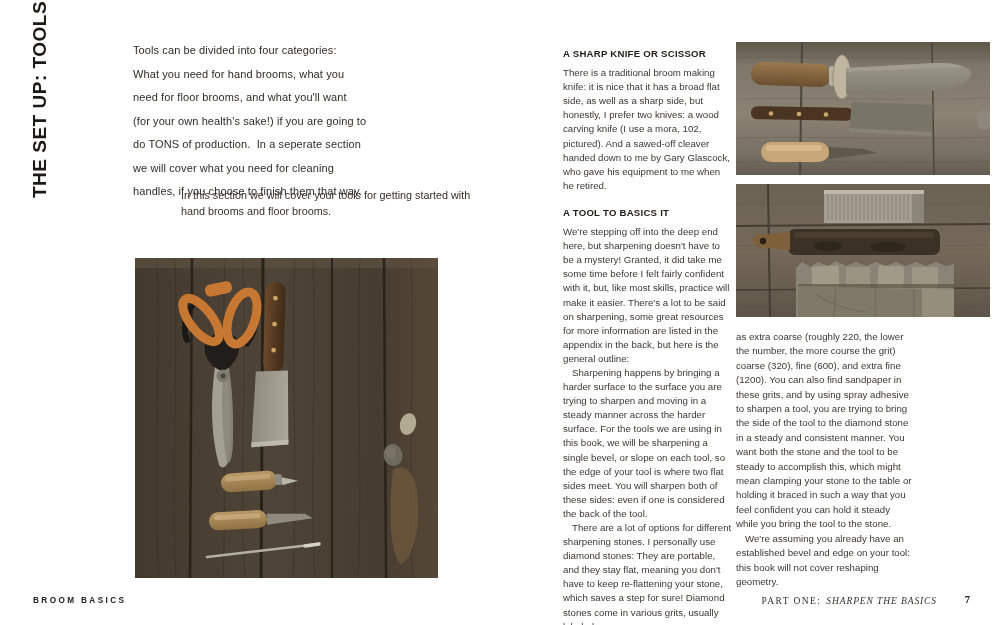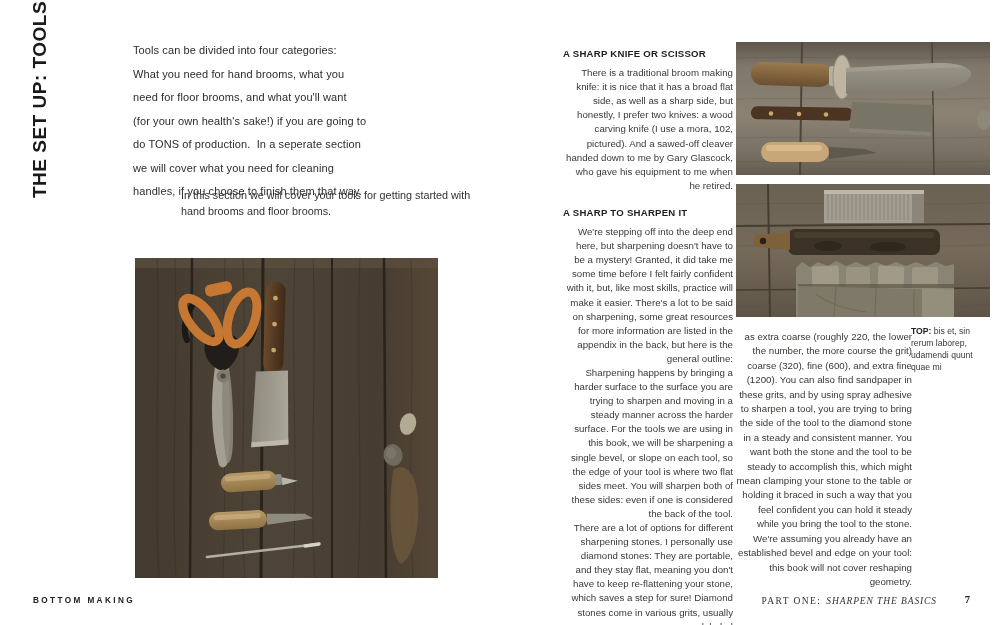--- a/index.html
+++ b/index.html
@@ -25,21 +25,21 @@
   .photo-knives{left:736px;top:42px;width:254px;height:133px;}
   .photo-kit{left:736px;top:184px;width:254px;height:133px;}
   .col{font-size:9.7px;line-height:14.1px;color:#3b3834;}
   .col-mid{left:563px;top:47px;width:170px;}
   .col-right{left:736px;top:330px;width:176px;line-height:14.4px;}
   .col h3{
     font-size:9.6px;font-weight:bold;letter-spacing:.25px;color:#1f1d1b;
     margin:0 0 5px 0;
   }
   .col h3.h2{margin-top:13px;}
-  .col p{margin:0;text-align:right;}
+  .col p{margin:0;}
   .col p.ind{text-indent:9px;}
   .captions{left:911px;top:325px;width:82px;font-size:8.6px;line-height:12px;color:#3b3834;}
   .captions p{margin:0 0 12px 0;}
   .cap-label{font-weight:bold;color:#23211f;}
   .footer-left{
     left:33px;top:596px;font-size:8.2px;font-weight:bold;letter-spacing:2.4px;color:#23211f;
   }
   .footer-right{
     right:63px;top:596px;font-family:"Liberation Serif",serif;font-size:9.5px;color:#35322f;
     white-space:nowrap;
@@ -147,21 +147,21 @@
     <g>
       <ellipse cx="273" cy="166" rx="8" ry="11" fill="#b2ab92" transform="rotate(15 273 166)"></ellipse>
       <ellipse cx="258" cy="197" rx="9.5" ry="11" fill="#6f6a5e" transform="rotate(-10 258 197)"></ellipse>
       <ellipse cx="256" cy="195" rx="5" ry="6" fill="#7d786a" opacity="0.8"></ellipse>
     </g>
   </svg>
 
   <div class="abs col col-mid">
     <h3>A SHARP KNIFE OR SCISSOR</h3>
     <p>There is a traditional broom making knife:  it is nice that it has a broad flat side, as well as a sharp side, but honestly, I prefer two knives: a wood carving knife (I use a mora, 102, pictured). And a sawed-off cleaver handed down to me by Gary Glascock, who gave his equipment to me when he retired.</p>
-    <h3 class="h2">A SHARP TO SHARPEN IT</h3>
+    <h3 class="h2">A TOOL TO BASICS IT</h3>
     <p>We're stepping off into the deep end here, but sharpening doesn't have to be a mystery!  Granted, it did take me some time before I felt fairly confident with it, but, like most skills, practice will make it easier.  There's a lot to be said on sharpening, some great resources for more information are listed in the appendix in the back, but here is the general outline:</p>
     <p class="ind">Sharpening happens by bringing a harder surface to the surface you are trying to sharpen and moving in a steady manner across the harder surface.  For the tools we are using in this book, we will be sharpening a single bevel, or slope on each tool, so the edge of your tool is where two flat sides meet.  You will sharpen both of these sides: even if one is considered the back of the tool.</p>
     <p class="ind">There are a lot of options for different sharpening stones. I personally use diamond stones:   They are portable, and they stay flat, meaning you don't have to keep re-flattening your stone, which saves a step for sure!  Diamond stones come in various grits, usually labeled</p>
   </div>
 
   <svg class="abs photo photo-knives" viewBox="0 0 254 133">
     <defs>
       <linearGradient id="wood2" x1="0" y1="0" x2="0" y2="1">
         <stop offset="0" stop-color="#5e564a"></stop>
           <stop offset="0.18" stop-color="#7f776a"></stop>
@@ -264,22 +264,21 @@
       </g>
     </g>
   </svg>
 
   <div class="abs col col-right">
     <p>as extra coarse (roughly 220, the lower the number, the more course the grit) coarse (320), fine (600), and extra fine (1200).  You can also find sandpaper in these grits, and by using spray adhesive to sharpen a tool, you are trying to bring the side of the tool to the diamond stone in a steady and consistent manner.  You want both the stone and the tool to be steady to accomplish this, which might mean clamping your stone to the table or holding it braced in such a way that you feel confident you can hold it steady while you bring the tool to the stone.</p>
     <p class="ind">We're assuming you already have an established bevel and edge on your tool:  this book will not cover reshaping geometry.</p>
   </div>
 
   <div class="abs captions">
-    <p><span class="cap-label">TOP:</span><span> bis et, sin rerum laborep, udamendi quunt quae mi</span></p>
-  </div>
-
-  <div class="abs footer-left">BOTTOM MAKING</div>
+  </div>
+
+  <div class="abs footer-left">BROOM BASICS</div>
   <div class="abs footer-right">
     <span class="part">PART ONE:</span><span class="part-title">SHARPEN THE BASICS</span>
   </div>
   <div class="abs pageno">7</div>
 
 </div>
 
 </body></html>

